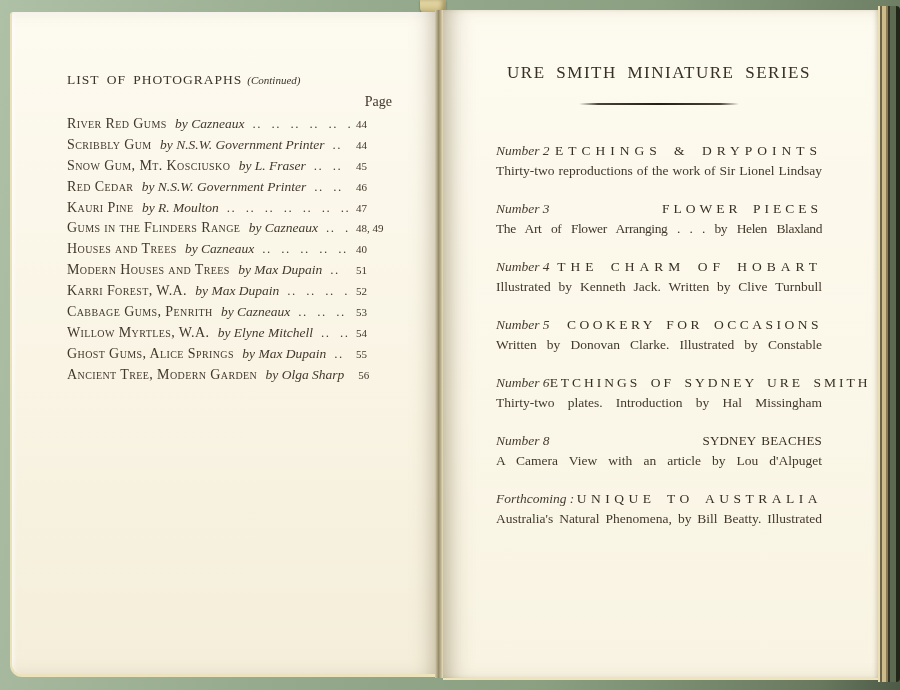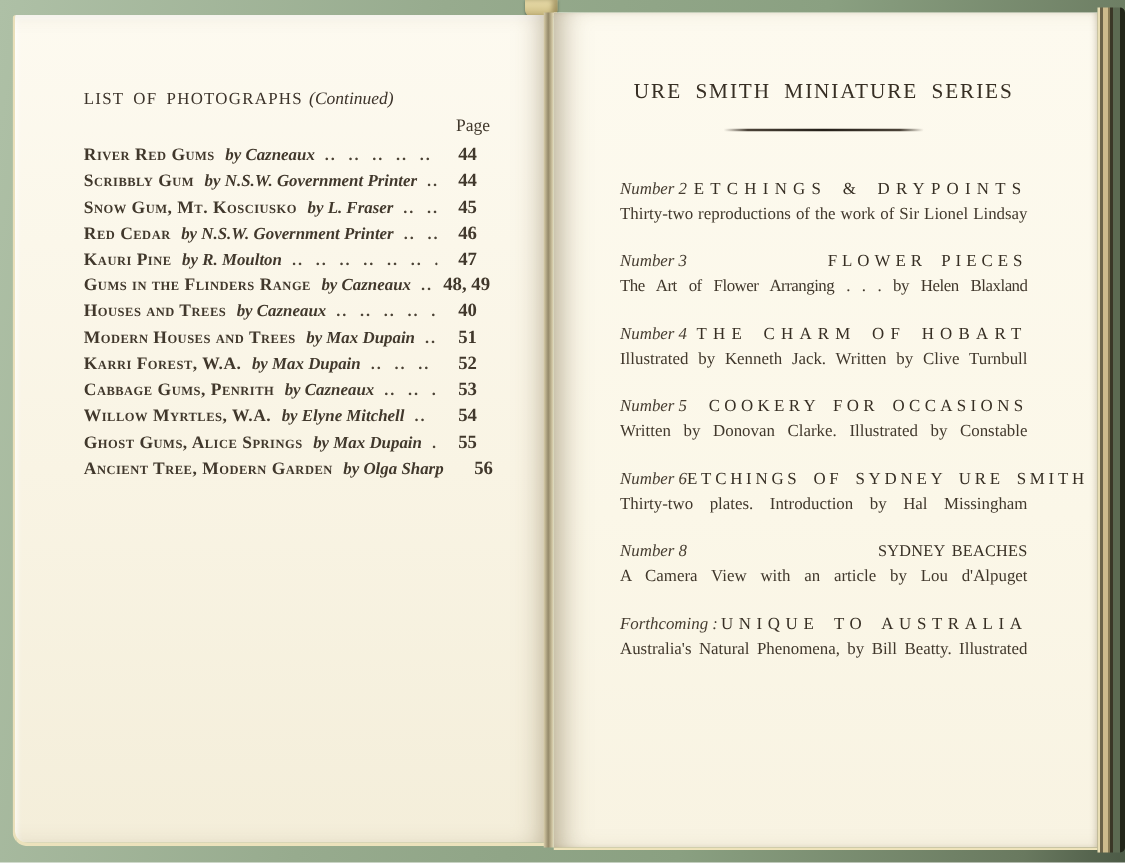--- a/index.html
+++ b/index.html
@@ -50,41 +50,41 @@
   }
 
   
   .left-content{
     position:absolute;left:55px;top:58px;width:325px;
   }
   .list-header{position:relative;height:44px;}
   .list-title{
     font-size:13.5px;letter-spacing:1px;word-spacing:3px;color:#3c332a;
   }
-  .list-continued{font-style:italic;letter-spacing:0;font-size:14px;margin-left:5px;margin-top:32px;}
+  .list-continued{font-style:italic;letter-spacing:0;font-size:11px;margin-left:5px;margin-top:32px;}
   .page-label{
     position:absolute;right:0;top:24px;font-size:14px;color:#41382c;
   }
   .list-rows{}
   .list-row{
     display:flex;align-items:baseline;line-height:20.9px;height:20.9px;
-    font-size:14px;white-space:nowrap;font-weight:bold;
+    font-size:14px;white-space:nowrap;
   }
   .entry-name{white-space:nowrap;}
   .entry-title{font-variant:small-caps;letter-spacing:.4px;}
   .entry-byline{font-style:italic;font-size:13.5px;margin-left:5px;}
   .leader{
     flex:1;overflow:hidden;white-space:nowrap;margin:0 6px 0 8px;
     color:#4a4134;font-size:13px;
   }
   .leader::before{
     content:".. \a0 .. \a0 .. \a0 .. \a0 .. \a0 .. \a0 .. \a0 .. \a0 .. \a0 .. \a0 .. \a0 ..";
     letter-spacing:1.5px;
   }
-  .pagenum{min-width:36px;text-align:center;font-size:15px;}
+  .pagenum{min-width:36px;text-align:left;font-size:11px;}
 
   
   .right-content{
     position:absolute;left:53px;top:52px;width:326px;
   }
   .series-header{
     text-align:center;font-size:17px;letter-spacing:1.5px;word-spacing:5px;
     color:#372f24;white-space:nowrap;line-height:22px;
   }
   .series-rule{

